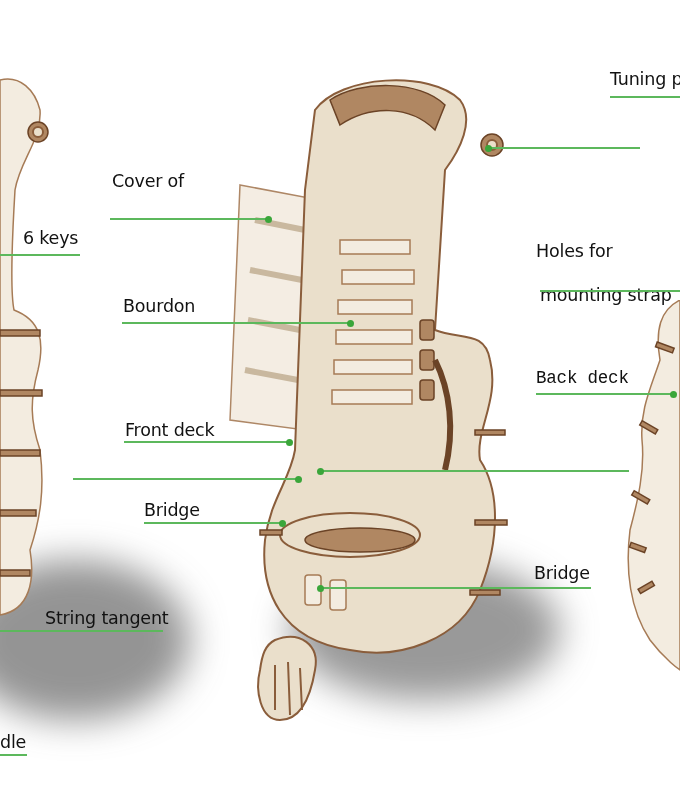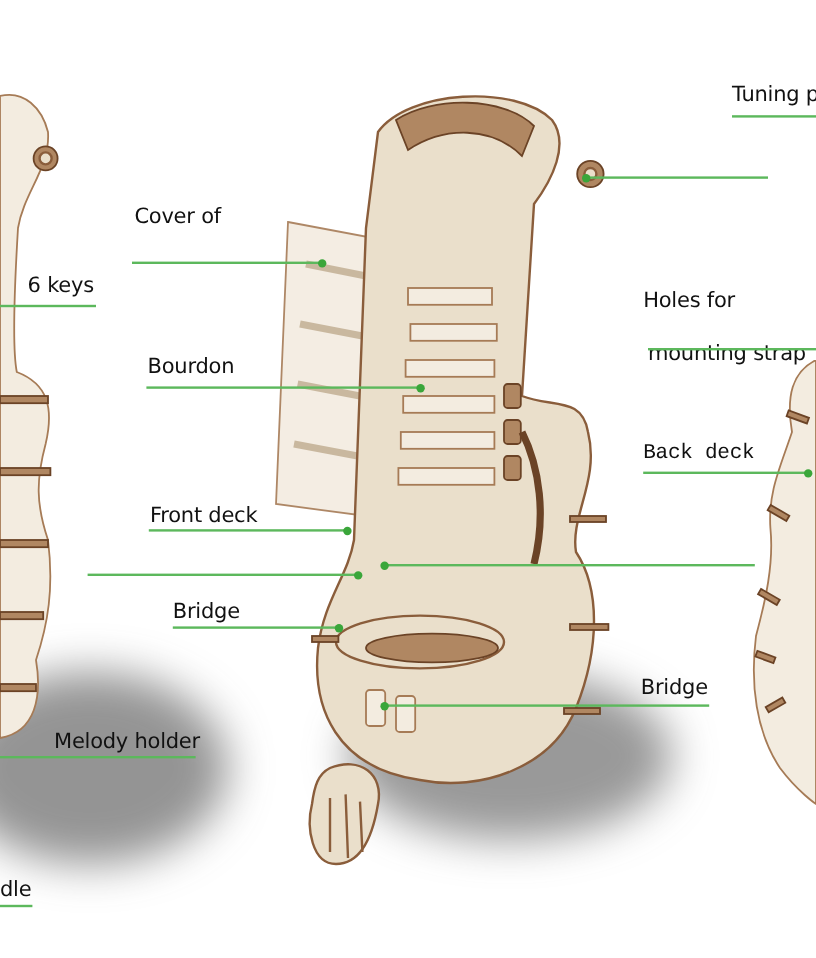--- a/index.html
+++ b/index.html
@@ -129,19 +129,19 @@
   <div class="dot" style="left:298px; top:479px;"></div>
 
   <div class="label" style="left:144px; top:500px;">Bridge</div>
   <div class="line" style="left:144px; top:522px; width:138px;"></div>
   <div class="dot" style="left:282px; top:523px;"></div>
 
   <div class="label" style="left:534px; top:563px;">Bridge</div>
   <div class="line" style="left:320px; top:587px; width:271px;"></div>
   <div class="dot" style="left:320px; top:588px;"></div>
 
-  <div class="label" style="left:45px; top:608px;">Melody holder</div>
+  <div class="label" style="left:45px; top:608px;">String tangent</div>
   <div class="line" style="left:0px; top:630px; width:163px;"></div>
 
   <div class="label" style="left:0px; top:732px;">dle</div>
   <div class="line" style="left:0px; top:754px; width:27px;"></div>
 
 </div>
 
 </body></html>

